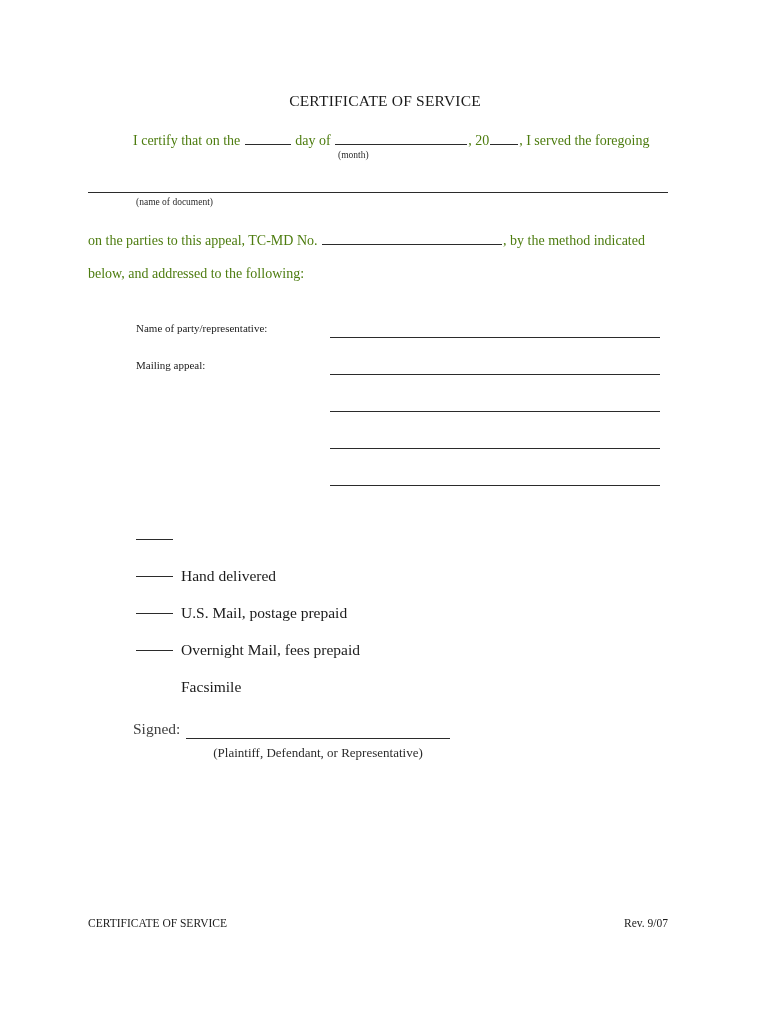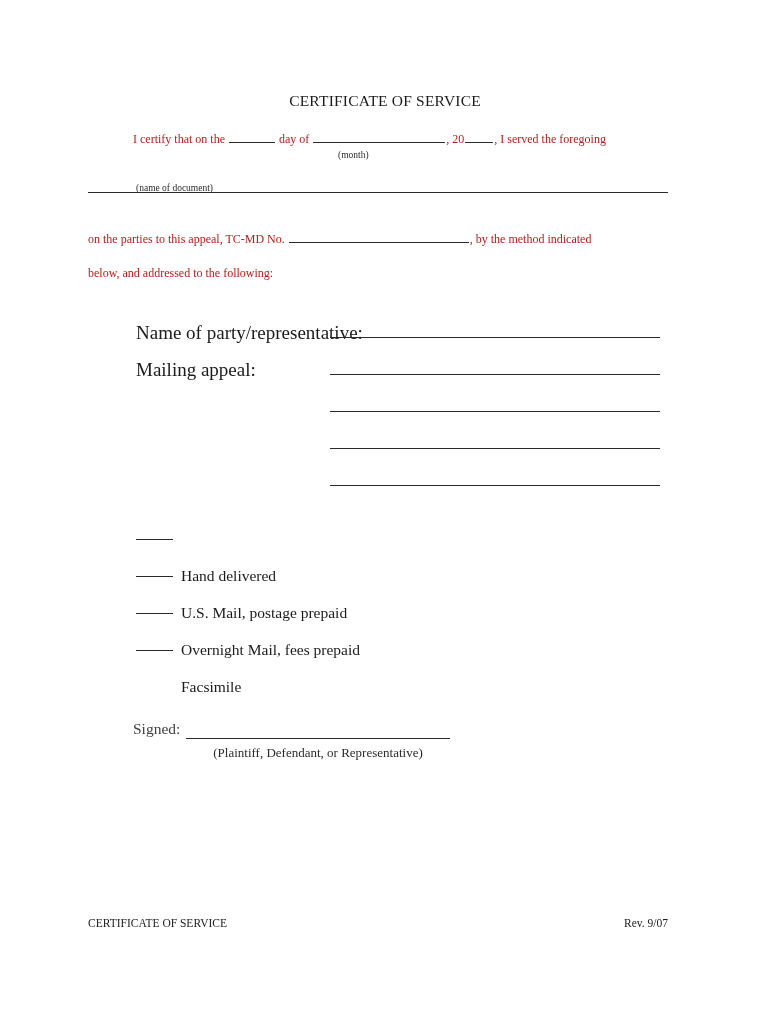--- a/index.html
+++ b/index.html
@@ -30,24 +30,24 @@
     width: 770px;
     text-align: center;
     font-size: 15.5px;
     letter-spacing: 0.2px;
     color: #1b1b1b;
   }
 
   
   .para {
     position: absolute;
-    font-size: 12px;
+    font-size: 14px;
     line-height: 1;
     white-space: nowrap;
-    color: #b91c1c;
+    color: #4d7c0f;
   }
   .p-certify { top: 131px; left: 133px; }
   .p-parties { top: 231px; left: 88px; }
   .p-below   { top: 267px; left: 88px; }
 
   
   .blank {
     display: inline-block;
     border-bottom: 1.3px solid #2b2b2b;
     vertical-align: baseline;
@@ -74,33 +74,33 @@
   .doc-rule {
     position: absolute;
     top: 192px;
     left: 88px;
     width: 580px;
     height: 0;
     border-top: 1.3px solid #2b2b2b;
   }
   .doc-rule-caption {
     position: absolute;
-    top: 183px;
+    top: 197px;
     left: 88px;
     font-size: 9.5px;
     color: #2b2b2b;
     white-space: nowrap;
     padding-left: 48px;
   }
 
   
   .field-label {
     position: absolute;
     left: 136px;
-    font-size: 19px;
+    font-size: 11px;
     white-space: nowrap;
     color: #1b1b1b;
   }
   .label-name    { top: 322px; }
   .label-address { top: 359px; }
 
   .field-line {
     position: absolute;
     left: 330px;
     width: 330px;

